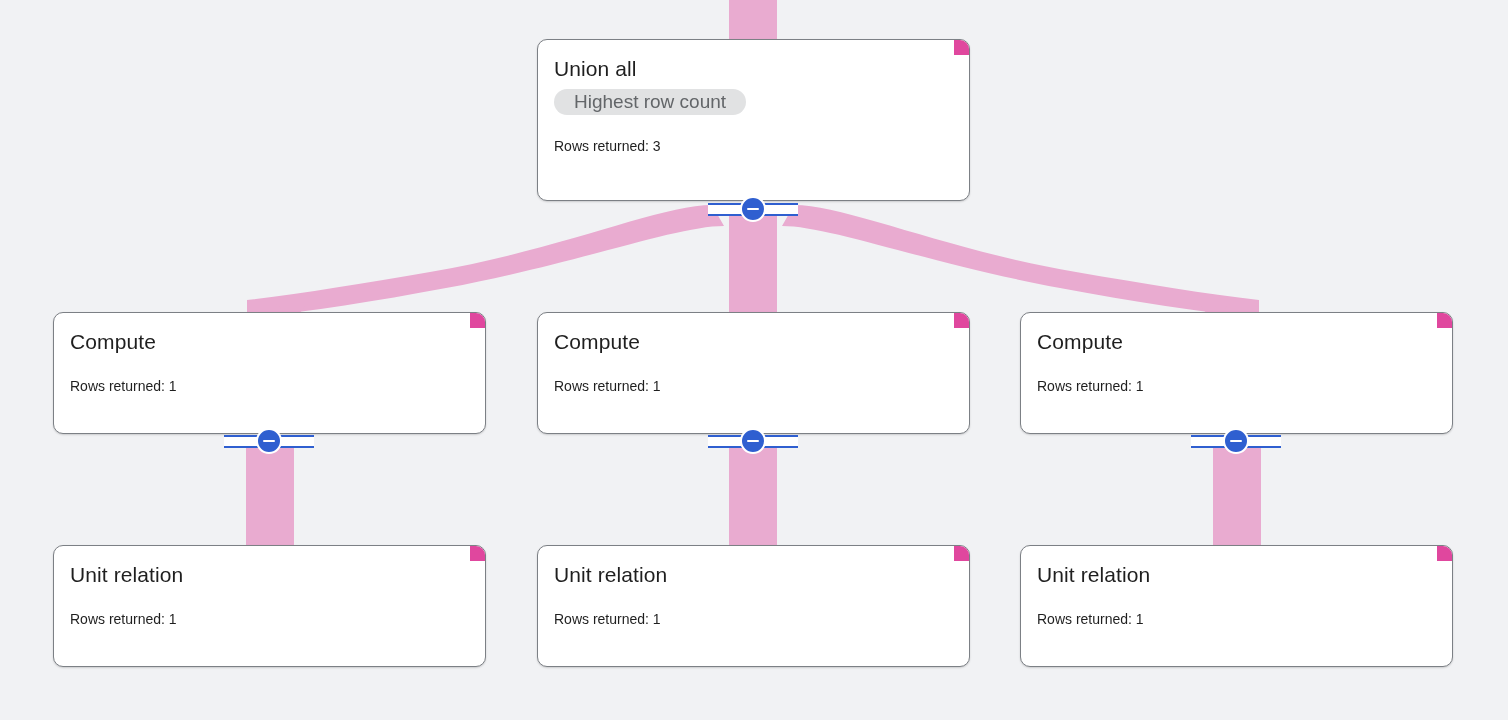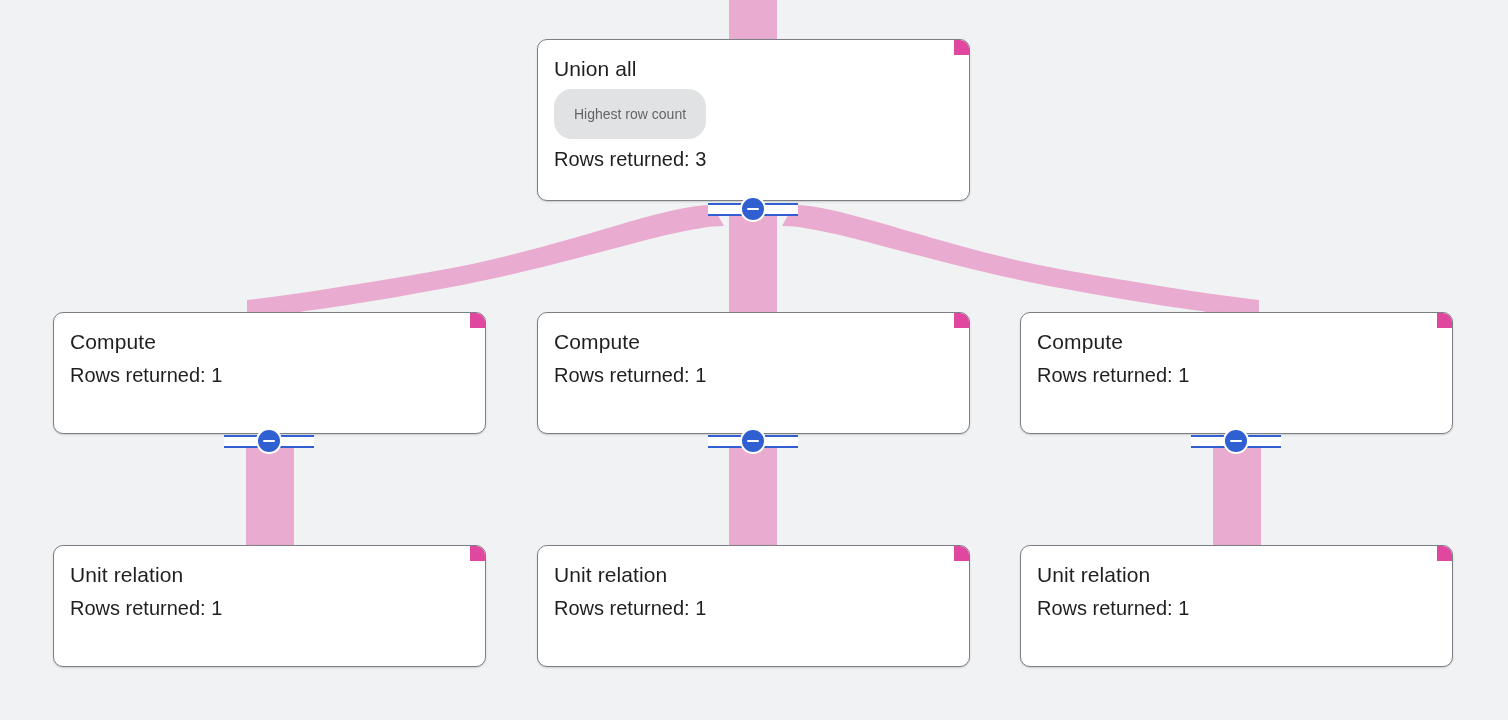--- a/index.html
+++ b/index.html
@@ -60,29 +60,29 @@
     letter-spacing: 0.1px;
     white-space: nowrap;
   }
   .node-badge-row {
     margin-top: 7px;
   }
   .node-badge {
     display: inline-block;
     background: #e1e2e3;
     color: #636669;
-    font-size: 14px;
+    font-size: 19px;
     line-height: 22px;
-    padding: 14px 20px;
+    padding: 2px 20px;
     border-radius: 18px;
     white-space: nowrap;
   }
   .node-rows {
-    margin-top: 8px;
-    font-size: 20px;
+    margin-top: 19px;
+    font-size: 14px;
     line-height: 24px;
     color: #1f1f1f;
     white-space: nowrap;
   }
   .node-footer-bar {
     height: 15px;
     flex: 0 0 15px;
     background: #e0479e;
     width: 100%;
   }

